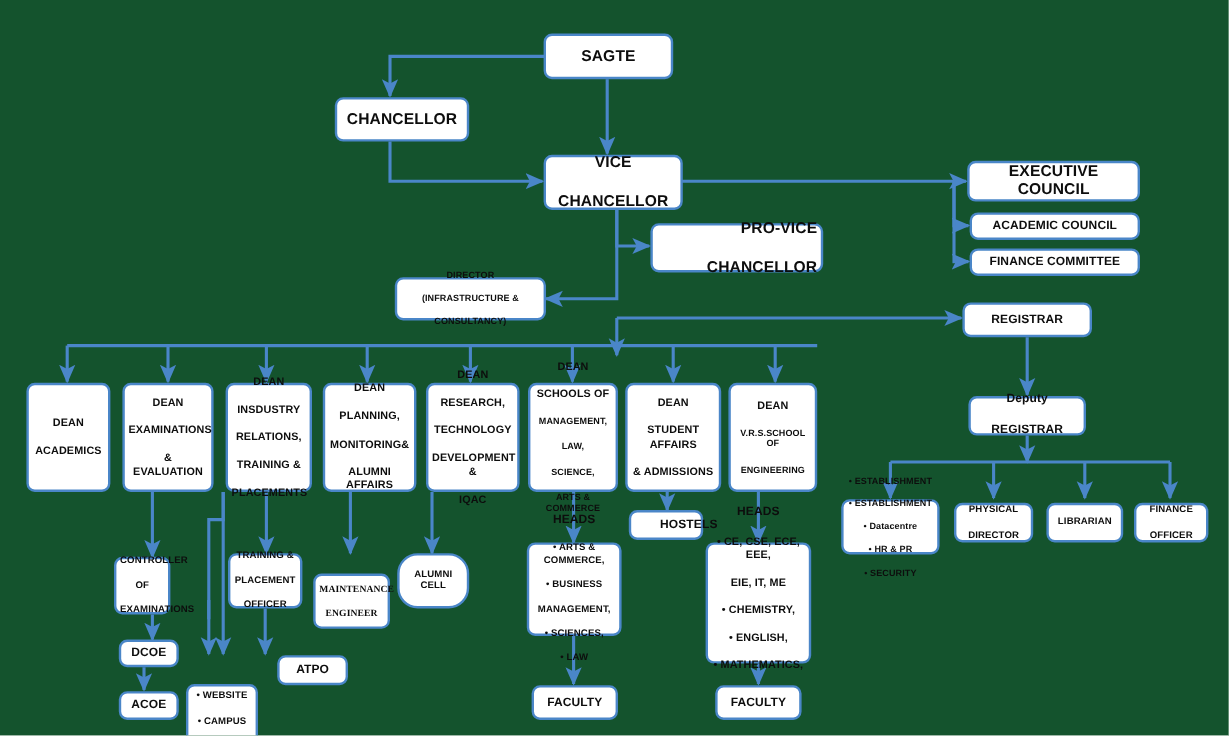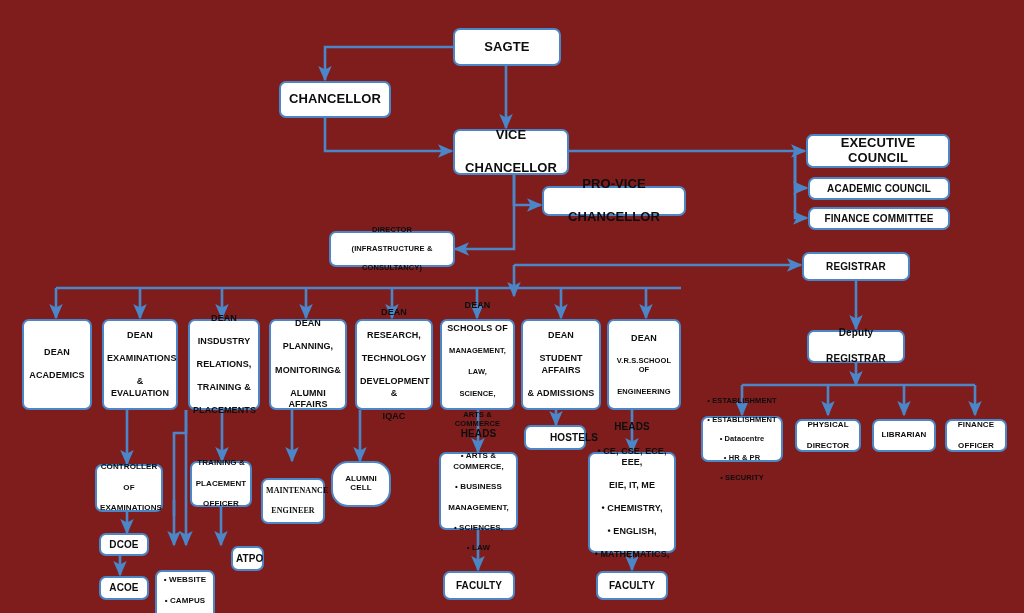--- a/index.html
+++ b/index.html
@@ -4,21 +4,21 @@
 <style>
   html,body{margin:0;padding:0;background:#ffffff;}
   body{
     font-family:"Liberation Sans", sans-serif;
     -webkit-font-smoothing:antialiased;
   }
   #chart{
     position:relative;
     width:1024px;
     height:613px;
-    background:#7f1d1d;
+    background:#14532d;
     overflow:hidden;
   }
   svg#wires{
     position:absolute;
     left:0; top:0;
     width:1024px; height:613px;
     pointer-events:none;
   }
   .node{
     position:absolute;
@@ -148,21 +148,21 @@
     <span>CHANCELLOR</span>
   </div>
 
   <div class="node t13 lead" style="left:453px;top:129px;width:116px;height:46px;">
     <span>
       <span>VICE</span><br>
       <span>CHANCELLOR</span>
     </span>
   </div>
 
-  <div class="node t13 lead" style="left:542px;top:186px;width:144px;height:30px;">
+  <div class="node t13 lead" style="left:542px;top:186px;width:144px;height:41px;text-align:right;">
     <span>
       <span>PRO-VICE</span><br>
       <span>CHANCELLOR</span>
     </span>
   </div>
 
   <div class="node t13" style="left:806px;top:134px;width:144px;height:34px;">
     <span>EXECUTIVE COUNCIL</span>
   </div>
 
@@ -257,21 +257,21 @@
   </div>
 
   <div class="node t9 lead" style="left:607px;top:319px;width:74px;height:91px;">
     <span>
       <span>DEAN</span><br>
       <span class="t75">V.R.S.SCHOOL OF</span><br>
       <span class="t75">ENGINEERING</span>
     </span>
   </div>
 
-  <div class="node t8 lead" style="left:95px;top:464px;width:68px;height:48px;">
+  <div class="node t8 lead" style="left:95px;top:464px;width:47px;height:48px;">
     <span>
       <span>CONTROLLER</span><br>
       <span>OF</span><br>
       <span>EXAMINATIONS</span>
     </span>
   </div>
 
   <div class="node t10" style="left:99px;top:533px;width:50px;height:23px;">
     <span>DCOE</span>
   </div>
@@ -289,21 +289,21 @@
   </div>
 
   <div class="node t8 lead" style="left:190px;top:461px;width:62px;height:46px;">
     <span>
       <span>TRAINING &amp;</span><br>
       <span>PLACEMENT</span><br>
       <span>OFFICER</span>
     </span>
   </div>
 
-  <div class="node t10" style="left:231px;top:546px;width:33px;height:25px;">
+  <div class="node t10" style="left:231px;top:546px;width:59px;height:25px;">
     <span>ATPO</span>
   </div>
 
   <div class="node t8 lead" style="left:261px;top:478px;width:64px;height:46px;font-family:Liberation Serif, serif;">
     <span>
       <span>MAINTENANCE</span><br>
       <span>ENGINEER</span>
     </span>
   </div>
 

